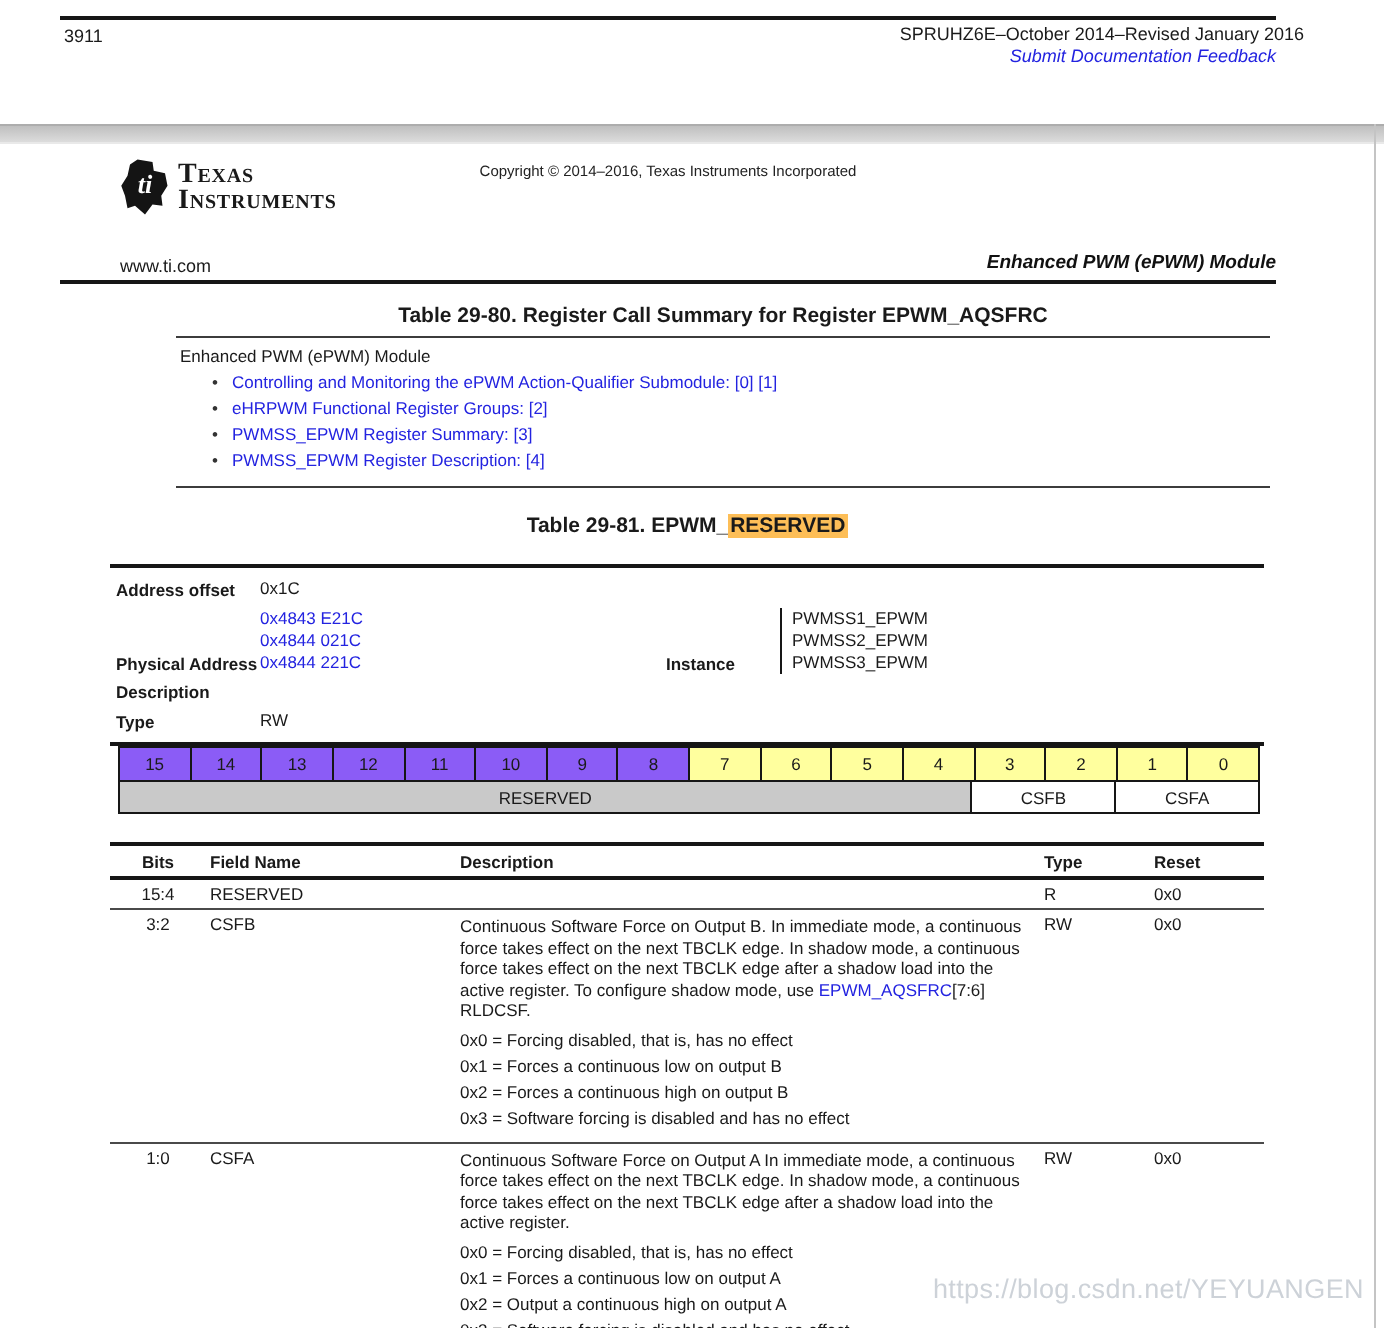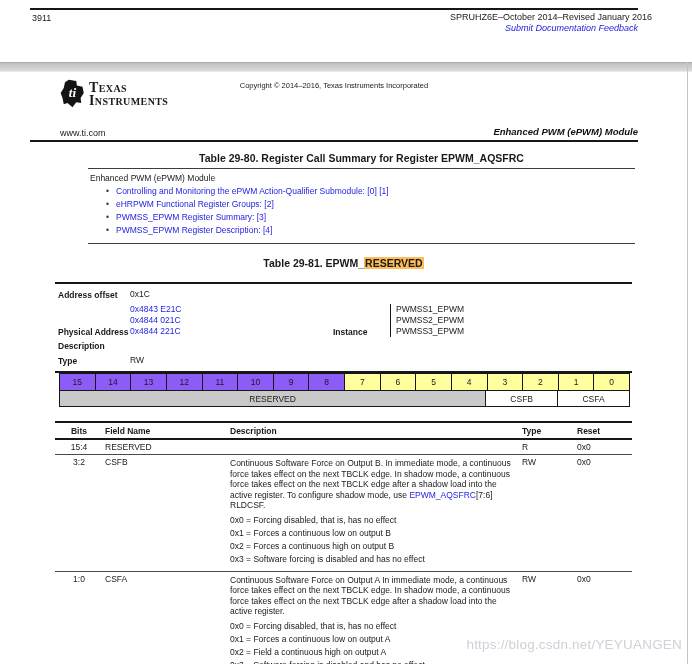--- a/index.html
+++ b/index.html
@@ -216,21 +216,21 @@
       <div class="c-reset">0x0</div>
     </div>
 
     <div class="ft-row ft-r3">
       <div class="c-bits">1:0</div>
       <div class="c-field">CSFA</div>
       <div class="c-desc">
         <p class="desc">Continuous Software Force on Output A In immediate mode, a continuous force takes effect on the next TBCLK edge. In shadow mode, a continuous force takes effect on the next TBCLK edge after a shadow load into the active register.</p>
         <p class="val">0x0 = Forcing disabled, that is, has no effect</p>
         <p class="val">0x1 = Forces a continuous low on output A</p>
-        <p class="val">0x2 = Field a continuous high on output A</p>
+        <p class="val">0x2 = Output a continuous high on output A</p>
         <p class="val">0x3 = Software forcing is disabled and has no effect</p>
       </div>
       <div class="c-type">RW</div>
       <div class="c-reset">0x0</div>
     </div>
   </div>
 
   <div class="watermark">https://blog.csdn.net/YEYUANGEN</div>
 
 </div>

